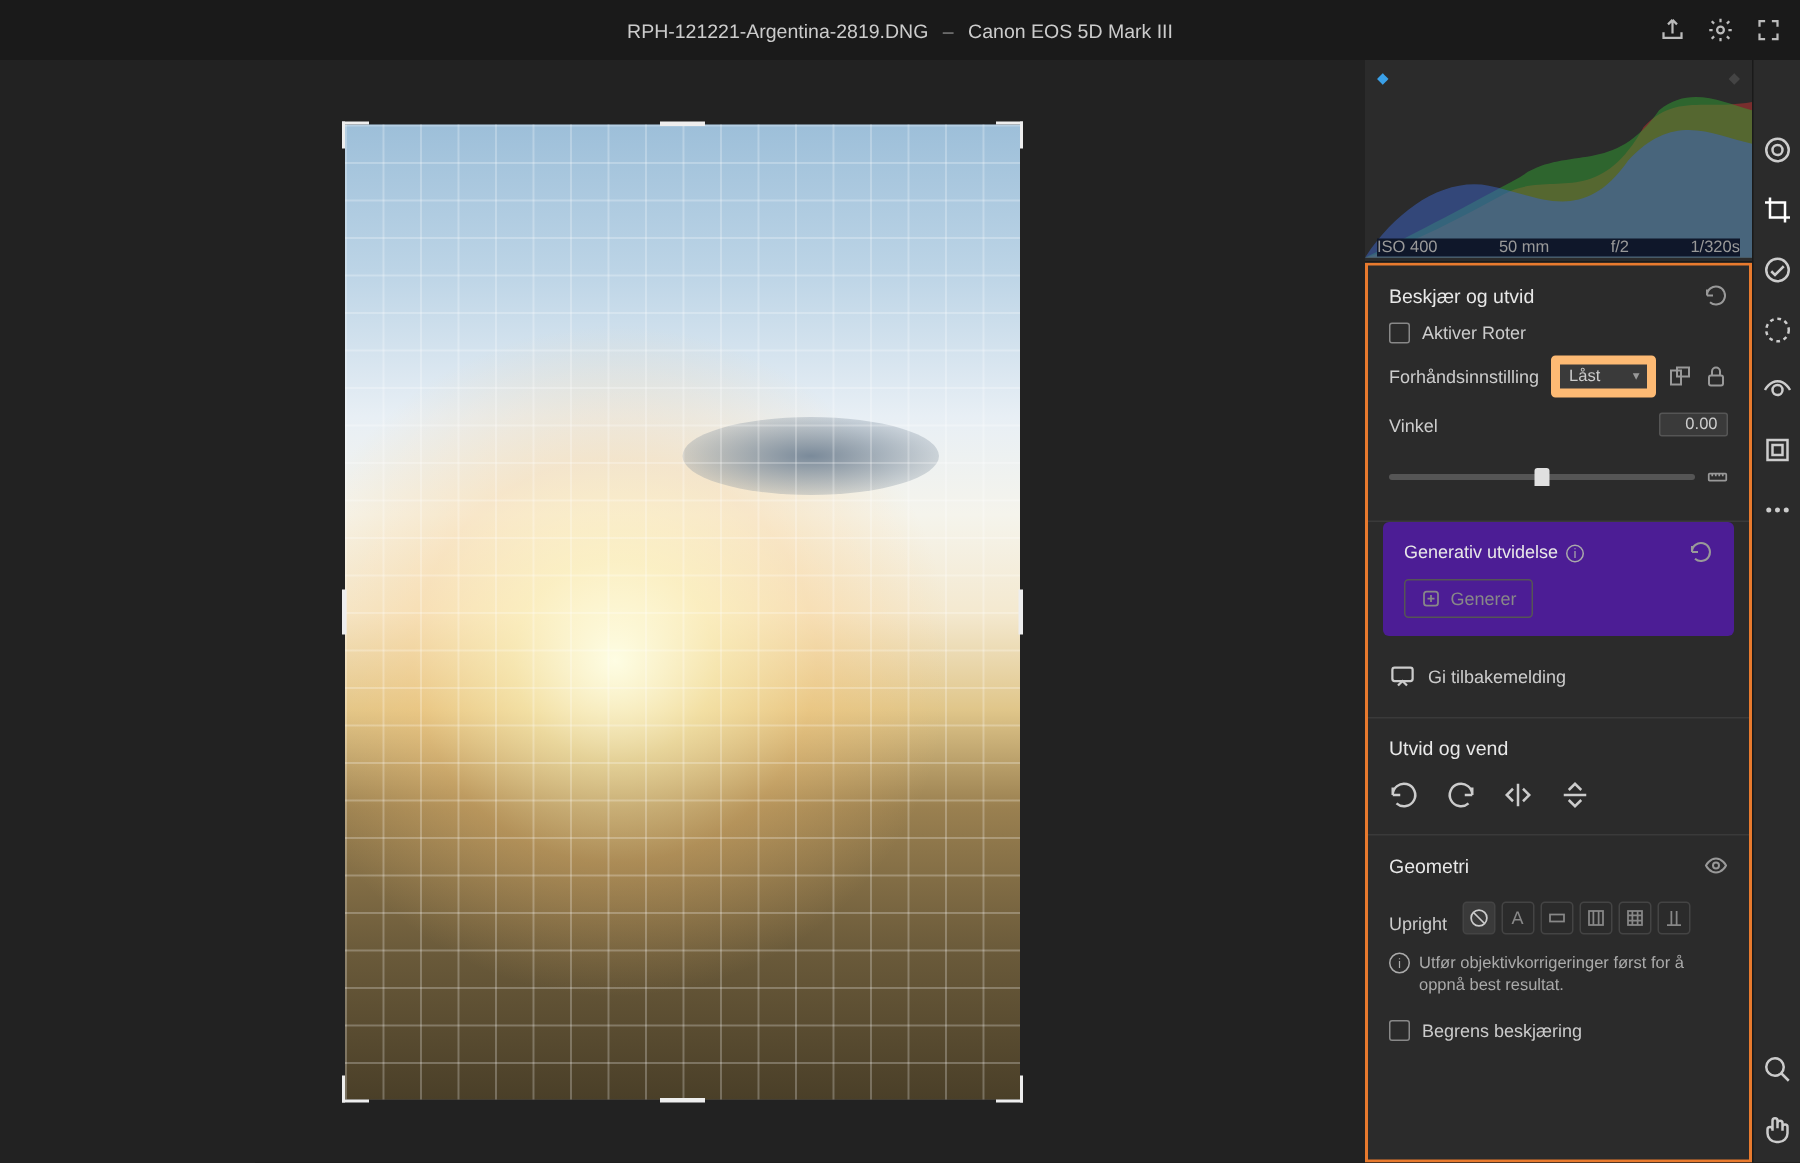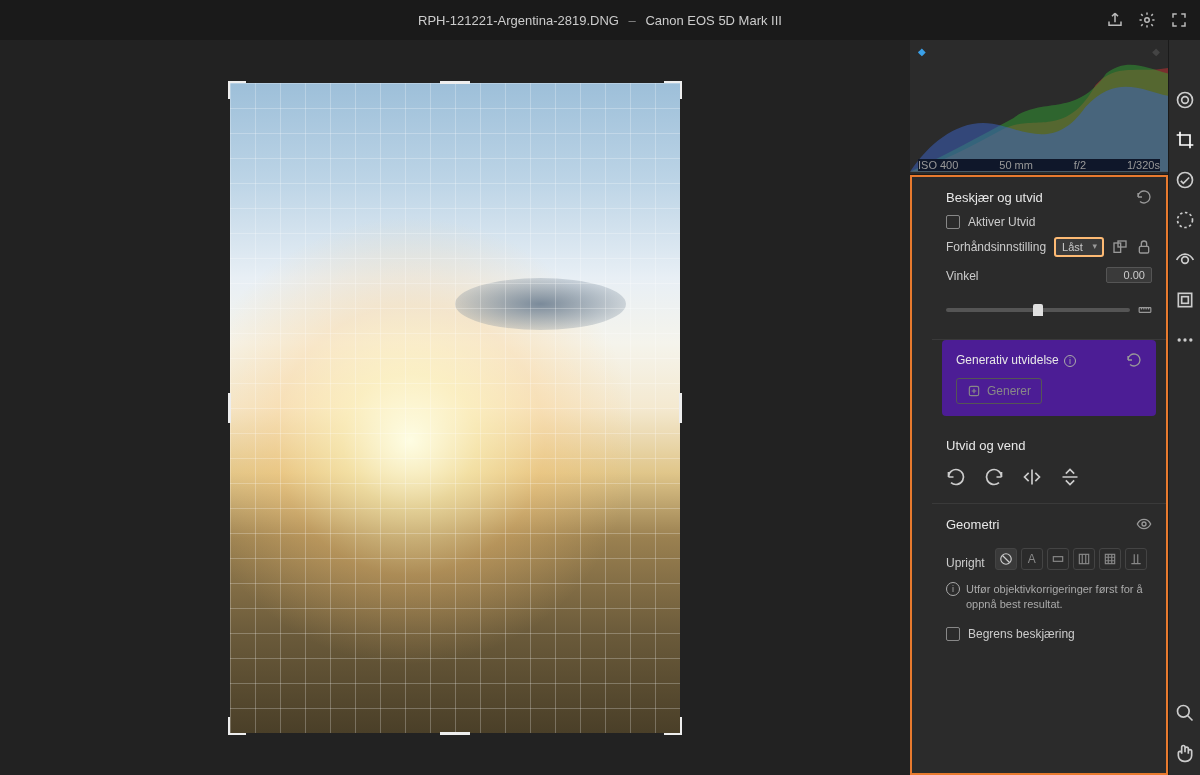--- a/index.html
+++ b/index.html
@@ -50,33 +50,33 @@
 
 
 .histo { height: 135px; position: relative; background: #2b2b2b; border-bottom: 1px solid #1a1a1a; }
 .histo-indicator { position:absolute; top:6px; font-size:10px; }
 .hi-l { left:8px; color:#3aa0e8; }
 .hi-r { right:8px; color:#444; }
 .histo svg { width:100%; height:100%; }
 .metarow { position:absolute; bottom:3px; left:8px; right:8px; display:flex; justify-content:space-between; font-size:11px; color:#999; background:#0f172a; }
 
 
-.panelbody { flex:1; overflow-y:auto; border:2px solid #e87a2e; border-top:2px solid #e87a2e;padding-left:20px; }
+.panelbody { flex:1; overflow-y:auto; border:2px solid #e87a2e; border-top:2px solid #e87a2e; }
 .panelbody::-webkit-scrollbar { width:0; }
 
 .section { padding: 12px 14px; border-bottom: 1px solid #3a3a3a; }
 .section.inset { background:#4c1d95; margin:0 10px 10px 10px; border-radius:4px; border:none; }
 .sec-header { display:flex; align-items:center; justify-content:space-between; margin-bottom:10px; }
 .sec-title { font-size:13px; color:#e8e8e8; }
 .sec-reset { width:16px; height:16px; color:#999; cursor:pointer; }
 
 .row { display:flex; align-items:center; gap:8px; margin:8px 0; font-size:12px; }
 .chk { width:14px; height:14px; border:1px solid #888; border-radius:2px; cursor:pointer; flex-shrink:0; }
 .lbl { color:#ccc; font-size:12px; }
-.select { flex:1; max-width:75px; background:#3a3a3a; border:2px solid #fdba74; color:#ccc; font-size:11px; padding:2px 18px 2px 6px; border-radius:3px; position:relative; cursor:pointer; }
+.select { flex:1; max-width:75px; background:#3a3a3a; border:6px solid #fdba74; color:#ccc; font-size:11px; padding:2px 18px 2px 6px; border-radius:3px; position:relative; cursor:pointer; }
 .select::after { content:"▾"; position:absolute; right:5px; color:#999; font-size:9px; }
 .micon { width:16px; height:16px; color:#999; cursor:pointer; flex-shrink:0; }
 
 .slider-row { margin:10px 0; }
 .slider-head { display:flex; justify-content:space-between; align-items:flex-end; font-size:12px; margin-bottom:20px; }
 .numbox { background:#3a3a3a; border:1px solid #555; color:#ccc; font-size:11px; padding:1px 6px; width:46px; text-align:right; border-radius:2px; }
 .track { height:4px; background:#555; position:relative; border-radius:2px; }
 .thumb { position:absolute; top:-4px; left:50%; transform:translateX(-50%); width:10px; height:12px; background:#e0e0e0; border-radius:2px 2px 0 0; }
 .ruler { width:14px; height:14px; color:#999; cursor:pointer; }
 .slider-wrap { display:flex; align-items:center; gap:8px; }
@@ -167,21 +167,21 @@
 
         <div class="section">
           <div class="sec-header">
             <span class="sec-title">Beskjær og utvid</span>
             <span class="sec-reset"><svg viewBox="0 0 24 24" fill="none" stroke="currentColor" stroke-width="2">
                   <path d="M3 12a9 9 0 1 1 3 6.7M3 12V6m0 6h6"></path>
                 </svg></span>
           </div>
           <div class="row">
             <div class="chk"></div>
-            <span class="lbl">Aktiver Utvid</span>
+            <span class="lbl">Aktiver Roter</span>
           </div>
           <div class="row">
             <span class="lbl">Forhåndsinnstilling</span>
             <div class="select"><span>Låst</span></div>
             <span class="micon"><svg viewBox="0 0 24 24" fill="none" stroke="currentColor" stroke-width="2">
                   <rect x="3" y="6" width="10" height="14"></rect>
                   <rect x="9" y="3" width="12" height="9"></rect>
                 </svg></span>
             <span class="micon"><svg viewBox="0 0 24 24" fill="none" stroke="currentColor" stroke-width="2">
                   <rect x="5" y="11" width="14" height="10" rx="2"></rect>
@@ -214,20 +214,29 @@
           </div>
           <div class="genbtn">
             <svg width="14" height="14" viewBox="0 0 24 24" fill="none" stroke="currentColor" stroke-width="2">
                 <rect x="4" y="4" width="16" height="16" rx="3"></rect>
                 <path d="M12 8v8M8 12h8"></path>
               </svg>
             <span>Generer</span>
           </div>
         </div>
 
+        <div style="padding:4px 14px 14px 14px;border-bottom:1px solid #3a3a3a">
+          <div class="feedback">
+            <svg width="18" height="18" viewBox="0 0 24 24" fill="none" stroke="currentColor" stroke-width="2">
+                <rect x="3" y="4" width="18" height="12" rx="2"></rect>
+                <path d="M8 20l4-4 4 4"></path>
+              </svg>
+            <span>Gi tilbakemelding</span>
+          </div>
+        </div>
 
         <div class="section">
           <div class="sec-header">
               <span class="sec-title">Utvid og vend</span>
             </div>
           <div class="iconrow">
             <div class="ibtn">
                 <svg viewBox="0 0 24 24" fill="none" stroke="currentColor" stroke-width="2">
                   <path d="M3 12a9 9 0 1 1 3 6.7M3 12V6m0 6h6"></path>
                 </svg>

